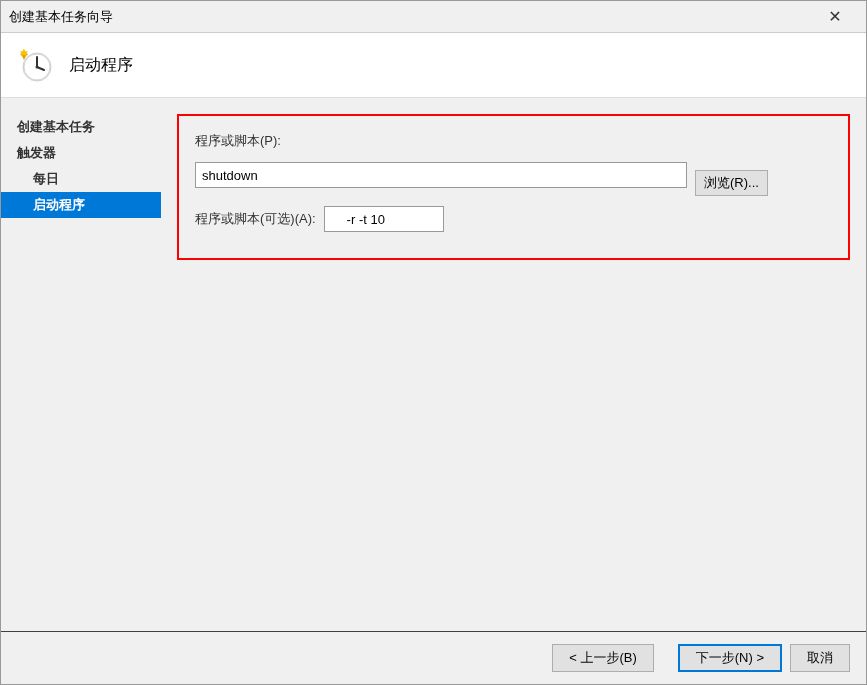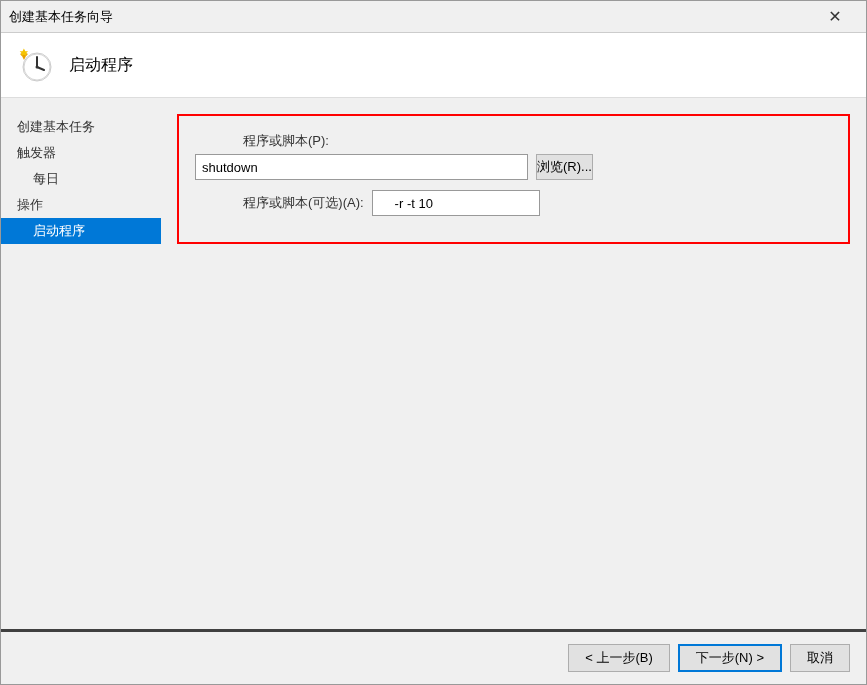--- a/index.html
+++ b/index.html
@@ -93,20 +93,21 @@
       background: #f0f0f0;
       padding: 16px 0;
       border-right: none;
     }
 
     .sidebar-item {
       padding: 4px 16px;
       cursor: pointer;
       color: #333;
       white-space: nowrap;
+      font-weight: bold;
     }
 
     .sidebar-item.active {
       background: #0078d7;
       color: white;
     }
 
     .sidebar-item.indented {
       padding-left: 32px;
     }
@@ -125,85 +126,86 @@
     }
 
     .form-row {
       margin-bottom: 10px;
     }
 
     .form-label {
       display: block;
       margin-bottom: 4px;
       color: #333;
-      margin-left: 48px;
     }
 
     .form-row-inline {
       display: flex;
       align-items: center;
       gap: 8px;
     }
 
     .form-input {
       border: 1px solid #999;
       background: white;
       padding: 4px 6px;
       height: 26px;
       outline: none;
       font-size: 13px;
       font-family: inherit;
     }
 
     .input-program {
-      width: 333px;
+      width: 492px;
     }
 
     .input-params {
-      width: 168px;
+      width: 120px;
       padding-left: 22px;
     }
 
     .input-start {
       width: 140px;
     }
 
     .btn-browse {
       height: 26px;
-      padding: 0 0;
+      padding: 0 8px;
       background: #e1e1e1;
       border: 1px solid #adadad;
       cursor: pointer;
       font-size: 13px;
       font-family: inherit;
+      margin-top: 16px;
     }
 
     
     .footer {
       padding: 12px 16px;
       display: flex;
       justify-content: flex-end;
       gap: 8px;
       background: #f0f0f0;
-      border-top: 3px solid #404040;
+      border-top: 1px solid #404040;
     }
 
     .btn-footer {
       height: 28px;
       padding: 0 16px;
       background: #e1e1e1;
       border: 1px solid #adadad;
       cursor: pointer;
       font-size: 13px;
       font-family: inherit;
     }
 
     .btn-footer.primary {
       border: 2px solid #0078d7;
       background: #e1e1e1;
+      margin-left: 16px;
     }
 
     
     .clock-icon {
       width: 36px;
       height: 36px;
     }
   </style>
 </head>
 <body>
@@ -233,21 +235,20 @@
     </div>
     <span class="header-title">启动程序</span>
   </div>
 
   <div class="main-content">
 
     <div class="sidebar">
       <div class="sidebar-item">创建基本任务</div>
       <div class="sidebar-item">触发器</div>
       <div class="sidebar-item indented">每日</div>
-      <div class="sidebar-item">操作</div>
       <div class="sidebar-item indented active">启动程序</div>
     </div>
 
     <div class="content-area">
       <div class="red-border-box">
 
         <div class="form-row">
           <label class="form-label">程序或脚本(P):</label>
           <div class="form-row-inline">
             <input type="text" class="form-input input-program" value="shutdown" style="">

